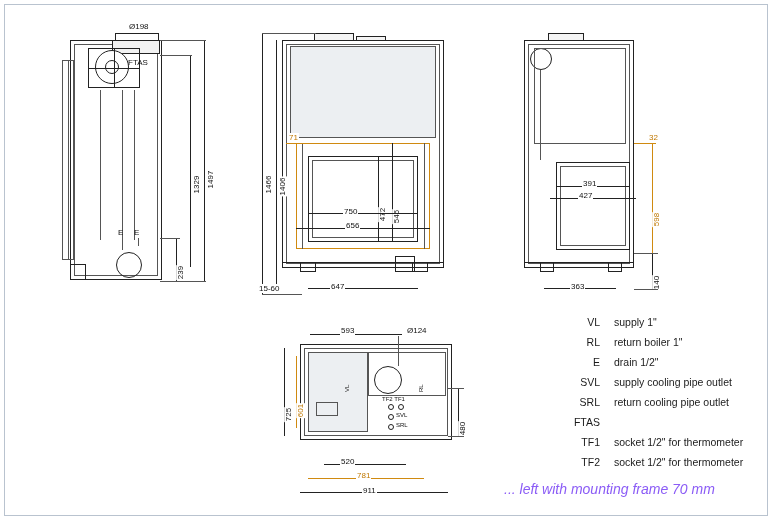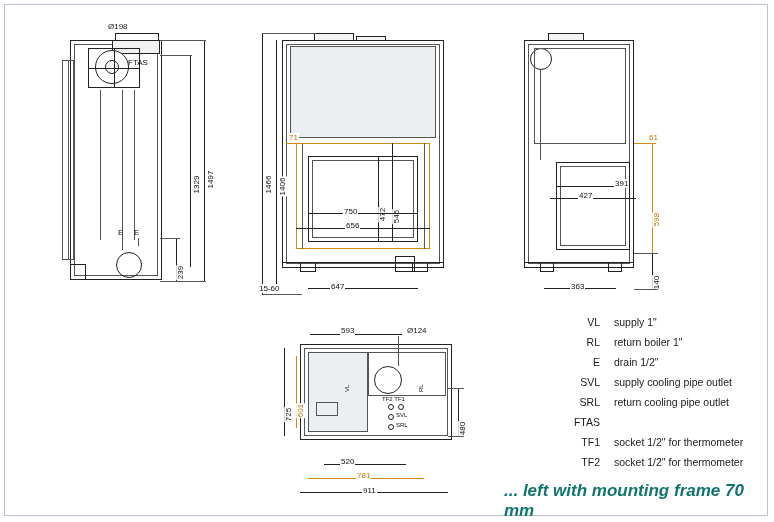--- a/index.html
+++ b/index.html
@@ -13,33 +13,33 @@
   .line{position:absolute;background:#222;}
   .line.thin{background:#555;}
   .line.or{background:#d08a10;}
   .box{position:absolute;border:1px solid #222;box-sizing:border-box;}
   .box.thin{border-color:#555;}
   .box.or{border-color:#d08a10;}
   .legend{position:absolute;font-size:10.5px;color:#1b1b1b;}
   .legend-row{position:relative;height:20px;}
   .legend-key{position:absolute;left:0;width:64px;text-align:right;}
   .legend-val{position:absolute;left:78px;}
-  .note{position:absolute;font-size:17px;color:#0f766e;font-style:italic;font-weight:bold;}
+  .note{position:absolute;font-size:14px;color:#8b5cf6;font-style:italic;font-weight:normal;}
   .circle{position:absolute;border:1px solid #222;border-radius:50%;box-sizing:border-box;}
   .fillgrey{position:absolute;background:#eceff2;}
 </style>
 </head>
 <body>
 
 <div id="page">
   <div class="frame"></div>
 
   <div>
 
-    <div class="dimtxt" style="left:107px;top:22px;">Ø198</div>
+    <div class="dimtxt" style="left:128px;top:22px;">Ø198</div>
     <div class="line" style="left:115px;top:33px;width:44px;height:1px;"></div>
     <div class="line" style="left:115px;top:33px;width:1px;height:7px;"></div>
     <div class="line" style="left:158px;top:33px;width:1px;height:7px;"></div>
 
     <div class="box" style="left:70px;top:40px;width:92px;height:240px;"></div>
     <div class="box thin" style="left:74px;top:44px;width:84px;height:232px;"></div>
 
     <div class="box" style="left:112px;top:40px;width:48px;height:14px;background:#f2f2f2;"></div>
 
     <div class="circle" style="left:95px;top:50px;width:34px;height:34px;background:#fff;"></div>
@@ -137,25 +137,25 @@
 
     <div class="box thin" style="left:534px;top:48px;width:92px;height:96px;"></div>
 
     <div class="box" style="left:556px;top:162px;width:74px;height:88px;"></div>
     <div class="box thin" style="left:560px;top:166px;width:66px;height:80px;"></div>
 
     <div class="line" style="left:524px;top:262px;width:110px;height:1px;"></div>
     <div class="box" style="left:540px;top:262px;width:14px;height:10px;"></div>
     <div class="box" style="left:608px;top:262px;width:14px;height:10px;"></div>
 
-    <div class="dimtxt or" style="left:648px;top:133px;">61</div>
+    <div class="dimtxt or" style="left:648px;top:133px;">32</div>
     <div class="line or" style="left:634px;top:143px;width:22px;height:1px;"></div>
 
     <div class="line" style="left:556px;top:186px;width:74px;height:1px;"></div>
-    <div class="dimtxt" style="left:614px;top:179px;">391</div>
+    <div class="dimtxt" style="left:582px;top:179px;">391</div>
     <div class="line" style="left:550px;top:198px;width:86px;height:1px;"></div>
     <div class="dimtxt" style="left:578px;top:191px;">427</div>
 
     <div class="line or" style="left:652px;top:143px;width:1px;height:110px;"></div>
     <div class="dimtxt or v" style="left:649px;top:215px;transform:rotate(-90deg);">598</div>
 
     <div class="line" style="left:652px;top:253px;width:1px;height:36px;"></div>
     <div class="dimtxt v" style="left:649px;top:278px;transform:rotate(-90deg);">140</div>
     <div class="line thin" style="left:634px;top:253px;width:24px;height:1px;"></div>
     <div class="line thin" style="left:634px;top:289px;width:24px;height:1px;"></div>

